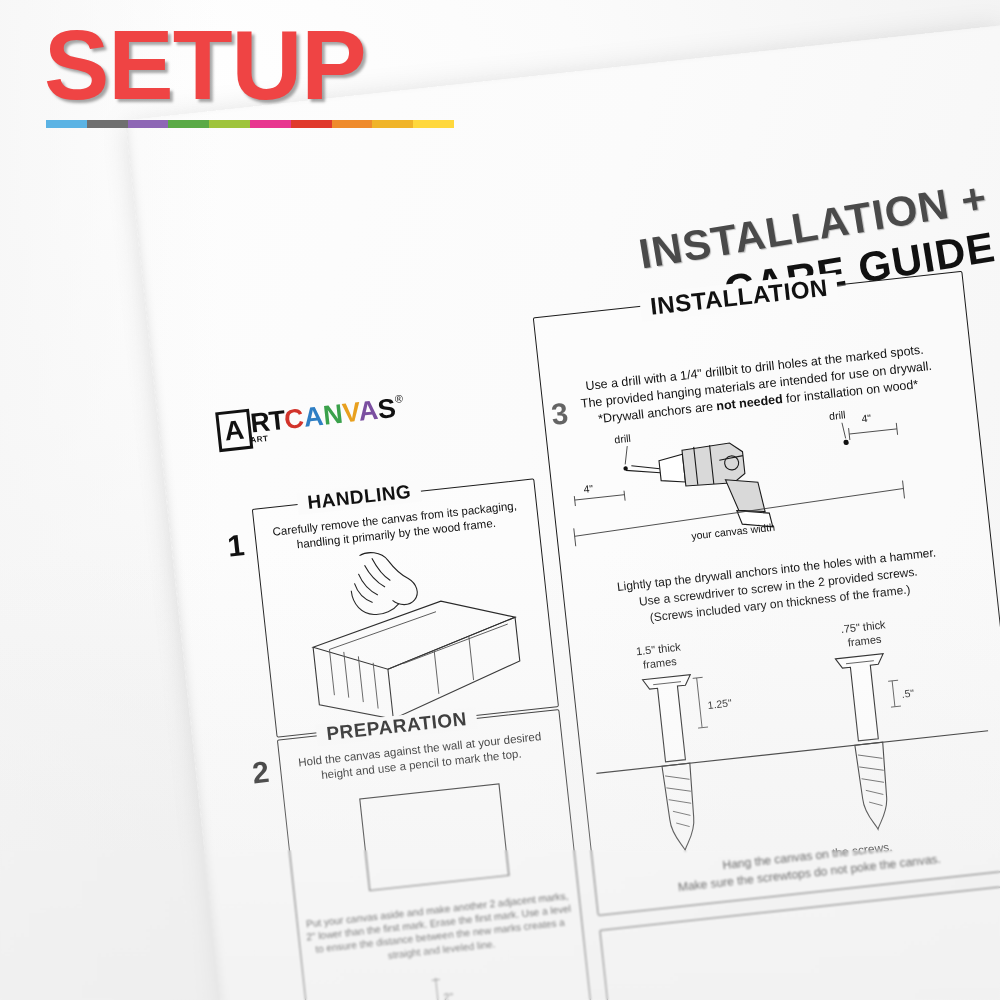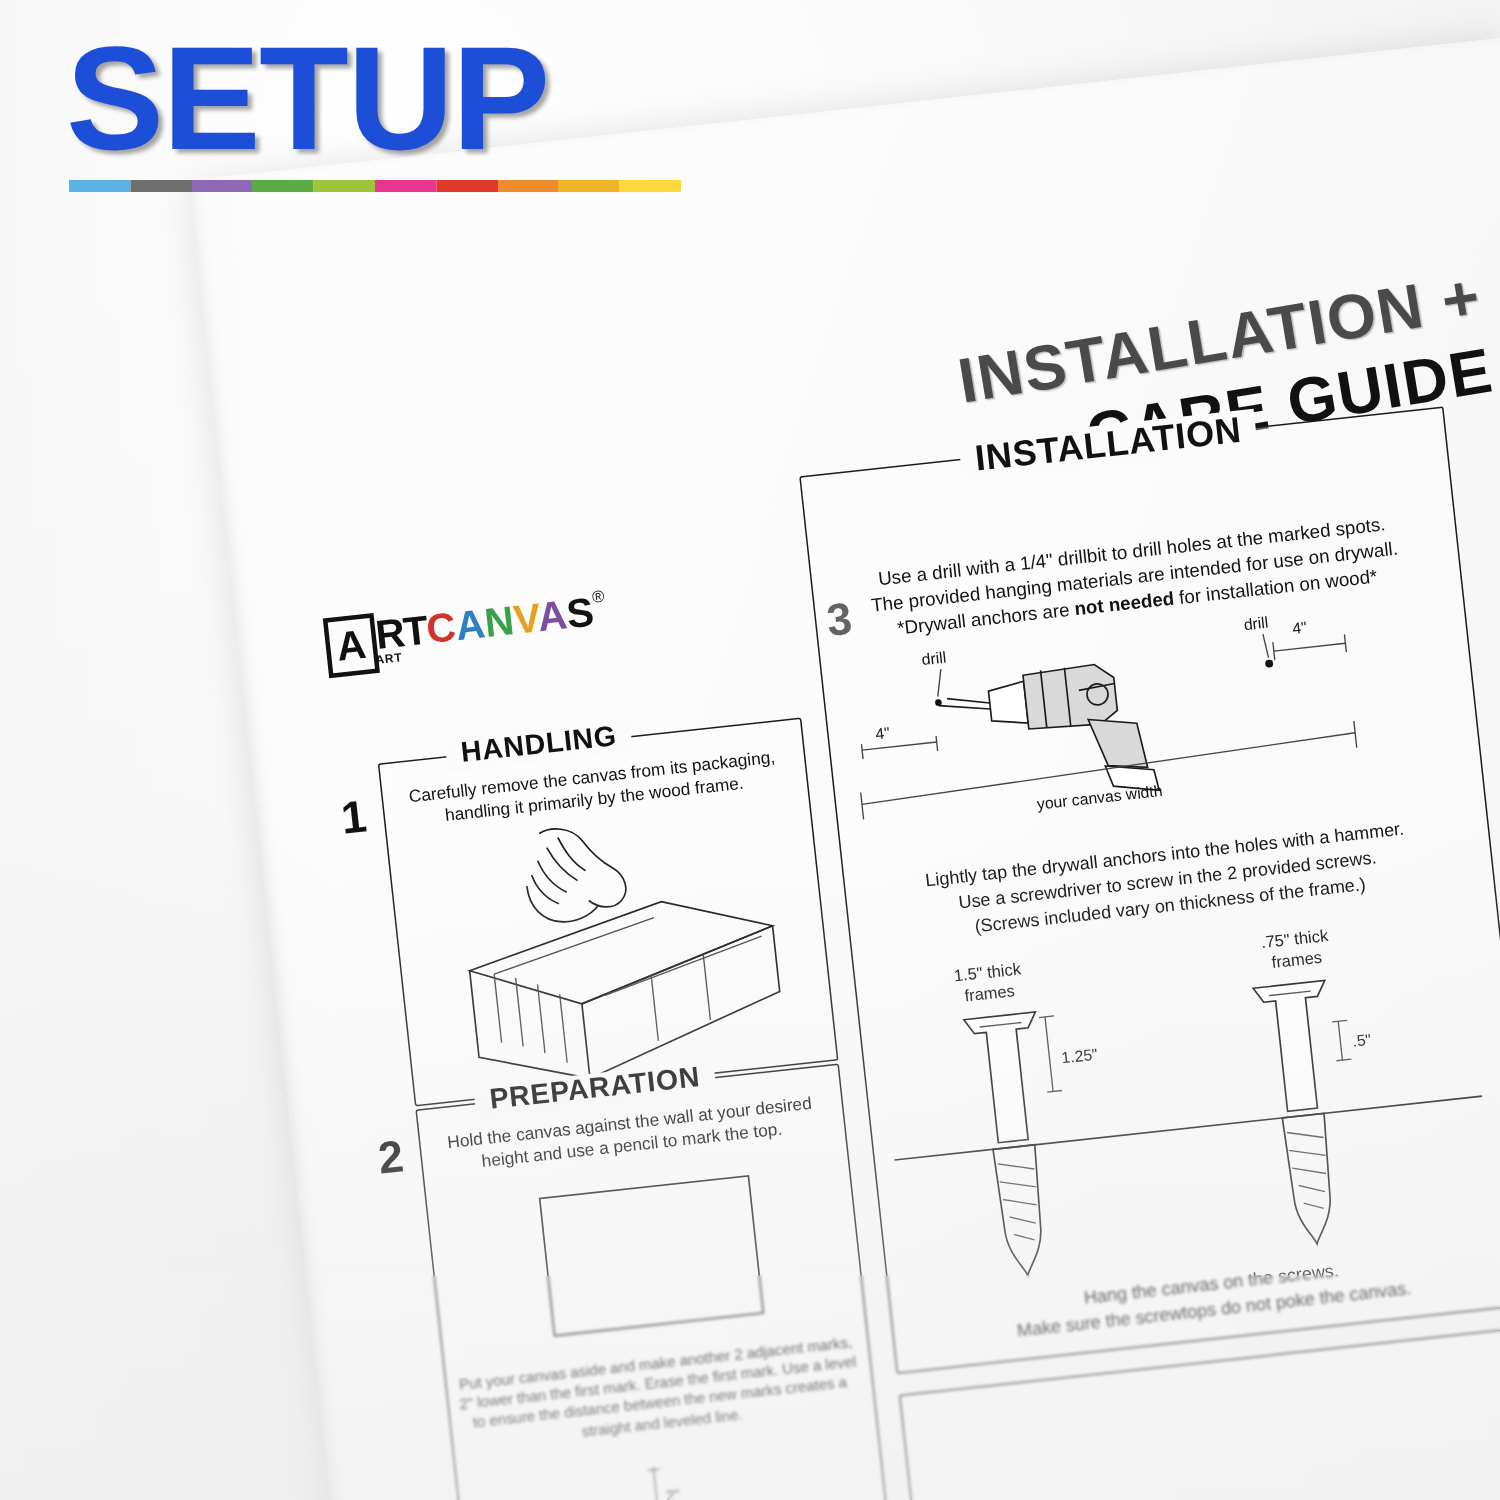--- a/index.html
+++ b/index.html
@@ -45,21 +45,21 @@
   }
 
   
   .banner{position:absolute;left:44px;top:26px;}
   .easy{
     font-size:57px;font-weight:bold;letter-spacing:2px;color:#8b8b8b;
     line-height:.95;margin-left:128px;
     text-shadow:1px 1px 0 #ffffff;
   }
   .setup{
-    font-size:98px;font-weight:bold;letter-spacing:-1px;color:#1d4ed8;
+    font-size:98px;font-weight:bold;letter-spacing:-1px;color:#ef4444;
     line-height:.92;margin-top:-6px;
     text-shadow:3px 3px 3px rgba(0,0,0,.35);
   }
   .color-bar{display:flex;margin-top:10px;margin-left:2px;}
   .color-bar span{display:block;height:8px;width:51px;}
 
   
   .guide{
     position:absolute;left:176px;top:70px;width:880px;height:990px;
     transform:rotate(-6.2deg);

